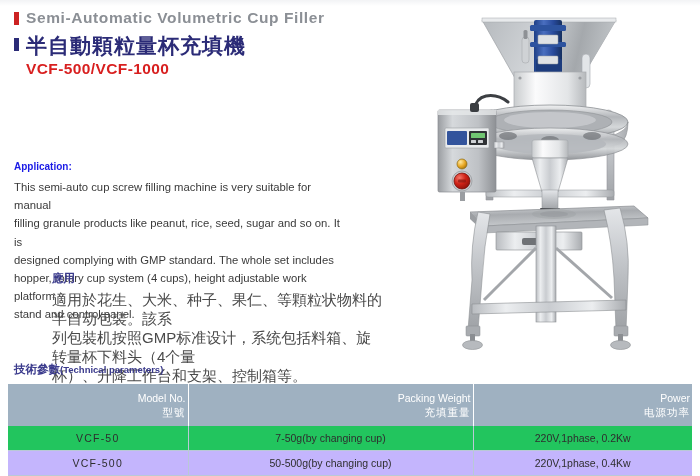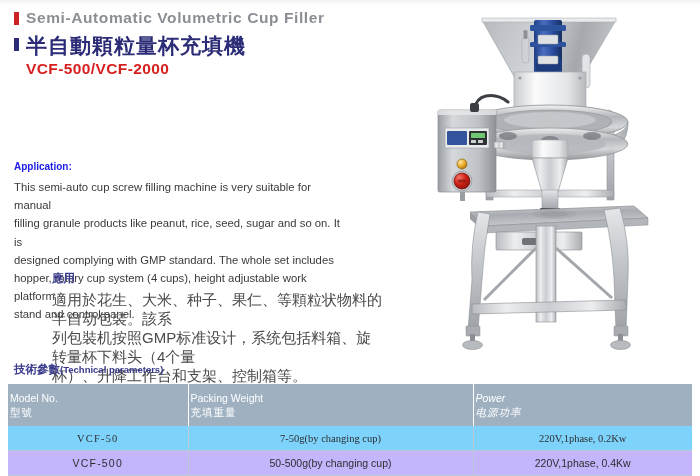--- a/index.html
+++ b/index.html
@@ -69,33 +69,33 @@
   .tbl-wrap{position:absolute;left:8px;top:384px;width:684px;}
   table.tbl{
     width:684px;border-collapse:collapse;table-layout:fixed;
   }
   table.tbl col.c1{width:180px;}
   table.tbl col.c2{width:285px;}
   table.tbl col.c3{width:219px;}
   table.tbl th{
     background:#9fb1c1;color:#ffffff;
     font-size:10.5px;font-weight:normal;
-    line-height:14px;padding:7px 2px;text-align:left;
+    line-height:14px;padding:7px 2px;text-align:right;
     border-right:1px solid #ffffff;
   }
-  table.tbl th:last-child{border-right:none;font-style:italic;}
+  table.tbl th:last-child{border-right:none;}
   table.tbl th .l2{display:block;letter-spacing:1px;}
   table.tbl td{
     font-size:10.5px;color:#2e2e2e;text-align:center;
     padding:4px 2px;height:16px;
     border-right:1px solid #b9c9d6;
     border-bottom:1px solid #b9c9d6;
   }
   table.tbl td:last-child{border-right:none;}
-  table.tbl tr.odd td{background:#7dd3fc;font-family:Liberation Serif, serif;}
+  table.tbl tr.odd td{background:#22c55e;}
   table.tbl tr.even td{background:#c4b5fd;}
   table.tbl td.model{letter-spacing:1.2px;}
   table.tbl tbody tr:last-child td{border-bottom:1px solid #b9c9d6;}
 
   
   .photo{position:absolute;left:404px;top:4px;width:292px;height:356px;}
   .photo svg{display:block;}
 </style>
 </head>
 <body>
@@ -109,21 +109,21 @@
     <div class="h-row">
       <span class="bullet red"></span>
       <span class="title-en">Semi-Automatic Volumetric Cup Filler</span>
     </div>
 
     <div class="h-row title-cn-row">
       <span class="bullet navy"></span>
       <span class="title-cn">半自動顆粒量杯充填機</span>
     </div>
 
-    <div class="model-no">VCF-500/VCF-2000</div>
+    <div class="model-no">VCF-500/VCF-1000</div>
   </div>
 
   <div class="app-block">
     <div class="app-head-en">Application:</div>
     <div class="app-body-en">
       <p>This semi-auto cup screw filling machine is very suitable for manual</p>
       <p>filling granule products like peanut, rice, seed, sugar and so on. It is</p>
       <p>designed complying with GMP standard. The whole set includes</p>
       <p>hopper, rotary cup system (4 cups), height adjustable work platform</p>
       <p>stand and control panel.</p>

